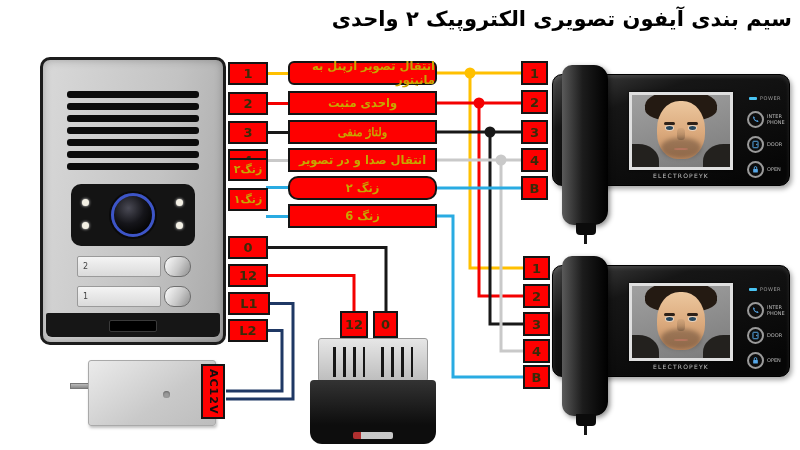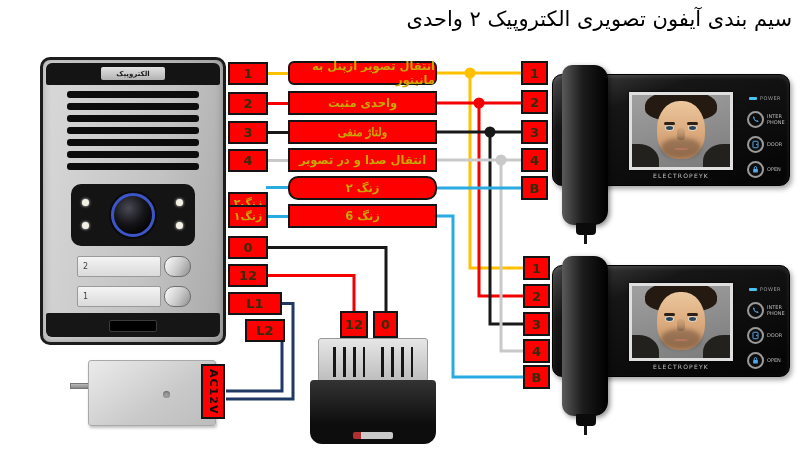--- a/index.html
+++ b/index.html
@@ -1,18 +1,18 @@
 <!DOCTYPE html>
 <html lang="fa"><head>
 <meta charset="utf-8">
 <style>
   html,body{margin:0;padding:0}
   body{width:800px;height:450px;position:relative;background:#fff;overflow:hidden;
        font-family:"DejaVu Sans",sans-serif}
-  .title{position:absolute;top:7px;right:8px;font-size:21px;font-weight:normal;color:#000;
+  .title{position:absolute;top:7px;right:8px;font-size:21px;font-weight:bold;color:#000;
          direction:rtl;z-index:20}
   
   .termbox{position:absolute;background:#FE0000;border:2px solid #141414;box-sizing:border-box;
            display:flex;align-items:center;justify-content:center;font-weight:bold;z-index:10}
   .gold{color:#C7A600}
   .dark{color:#3a2b08}
   .bigbox{position:absolute;left:288px;width:149px;height:24px;background:#FE0000;
           border:2px solid #141414;box-sizing:border-box;display:flex;align-items:center;
           justify-content:center;font-weight:bold;font-size:11.5px;color:#C7A600;direction:rtl;z-index:10}
   .acbox{left:201px;top:364px;width:24px;height:55px;writing-mode:vertical-rl;
@@ -130,23 +130,20 @@
     <path d="M266 303.5 H293 V399 H226" stroke="#1F3864"></path>
     <path d="M266 330.5 H282 V391 H226" stroke="#1F3864"></path>
   </g>
   <circle cx="470" cy="73" r="5.5" fill="#FFC000"></circle>
   <circle cx="479" cy="103" r="5.5" fill="#F40000"></circle>
   <circle cx="490" cy="132" r="5.5" fill="#181818"></circle>
   <circle cx="501" cy="160" r="5.5" fill="#C9C9C9"></circle>
 </svg>
 
 <div class="panel">
-  <div class="panel-top">
-    <div class="panel-plate">الکتروپیک</div>
-  </div>
   <div class="panel-grille">
       <div class="slat"></div>
       <div class="slat"></div>
       <div class="slat"></div>
       <div class="slat"></div>
       <div class="slat"></div>
       <div class="slat"></div>
       <div class="slat"></div>
     </div>
   <div class="panel-cam">
@@ -296,26 +293,26 @@
   <div class="lock-body">
     <div class="lock-screw"></div>
   </div>
 </div>
 <div class="termbox acbox">AC12V</div>
 
 <div class="termbox dark" style="left: 228px; top: 62px; width: 40px; height: 23px; font-size: 13px;">1</div>
 <div class="termbox dark" style="left: 228px; top: 92px; width: 40px; height: 23px; font-size: 13px;">2</div>
 <div class="termbox dark" style="left: 228px; top: 121px; width: 40px; height: 23px; font-size: 13px;">3</div>
 <div class="termbox dark" style="left: 228px; top: 149px; width: 40px; height: 23px; font-size: 13px;">4</div>
-<div class="termbox gold" style="left: 228px; top: 192px; width: 40px; height: 23px; font-size: 11px;">زنگ۲</div>
-<div class="termbox gold" style="left: 228px; top: 205px; width: 40px; height: 23px; font-size: 11px;">زنگ۱</div>
+<div class="termbox gold" style="left: 228px; top: 158px; width: 40px; height: 23px; font-size: 11px;">زنگ۲</div>
+<div class="termbox gold" style="left: 228px; top: 188px; width: 40px; height: 23px; font-size: 11px;">زنگ۱</div>
 <div class="termbox dark" style="left: 228px; top: 236px; width: 40px; height: 23px; font-size: 13px;">0</div>
 <div class="termbox dark" style="left: 228px; top: 264px; width: 40px; height: 23px; font-size: 13px;">12</div>
-<div class="termbox dark" style="left: 228px; top: 292px; width: 54px; height: 23px; font-size: 13px;">L1</div>
-<div class="termbox dark" style="left: 228px; top: 319px; width: 40px; height: 23px; font-size: 13px; margin-left: 17px;">L2</div>
+<div class="termbox dark" style="left: 228px; top: 292px; width: 42px; height: 23px; font-size: 13px;">L1</div>
+<div class="termbox dark" style="left: 228px; top: 319px; width: 40px; height: 23px; font-size: 13px;">L2</div>
 <div class="bigbox" style="top: 61px; border-radius: 6px;">انتقال تصویر ازپنل به مانیتور</div>
 <div class="bigbox" style="top: 91px;">واحدی مثبت</div>
 <div class="bigbox" style="top: 120px; font-family: Liberation Serif, serif;">ولتاژ منفی</div>
 <div class="bigbox" style="top: 148px;">انتقال صدا و در تصویر</div>
 <div class="bigbox" style="top: 176px; border-radius: 10px;">زنگ ۲</div>
 <div class="bigbox" style="top: 204px;">زنگ 6</div>
 <div class="termbox dark" style="left: 521px; top: 61px; width: 27px; height: 24px; font-size: 13px;">1</div>
 <div class="termbox dark" style="left: 523px; top: 256px; width: 27px; height: 24px; font-size: 13px;">1</div>
 <div class="termbox dark" style="left: 521px; top: 90px; width: 27px; height: 24px; font-size: 13px;">2</div>
 <div class="termbox dark" style="left: 523px; top: 284px; width: 27px; height: 24px; font-size: 13px;">2</div>

